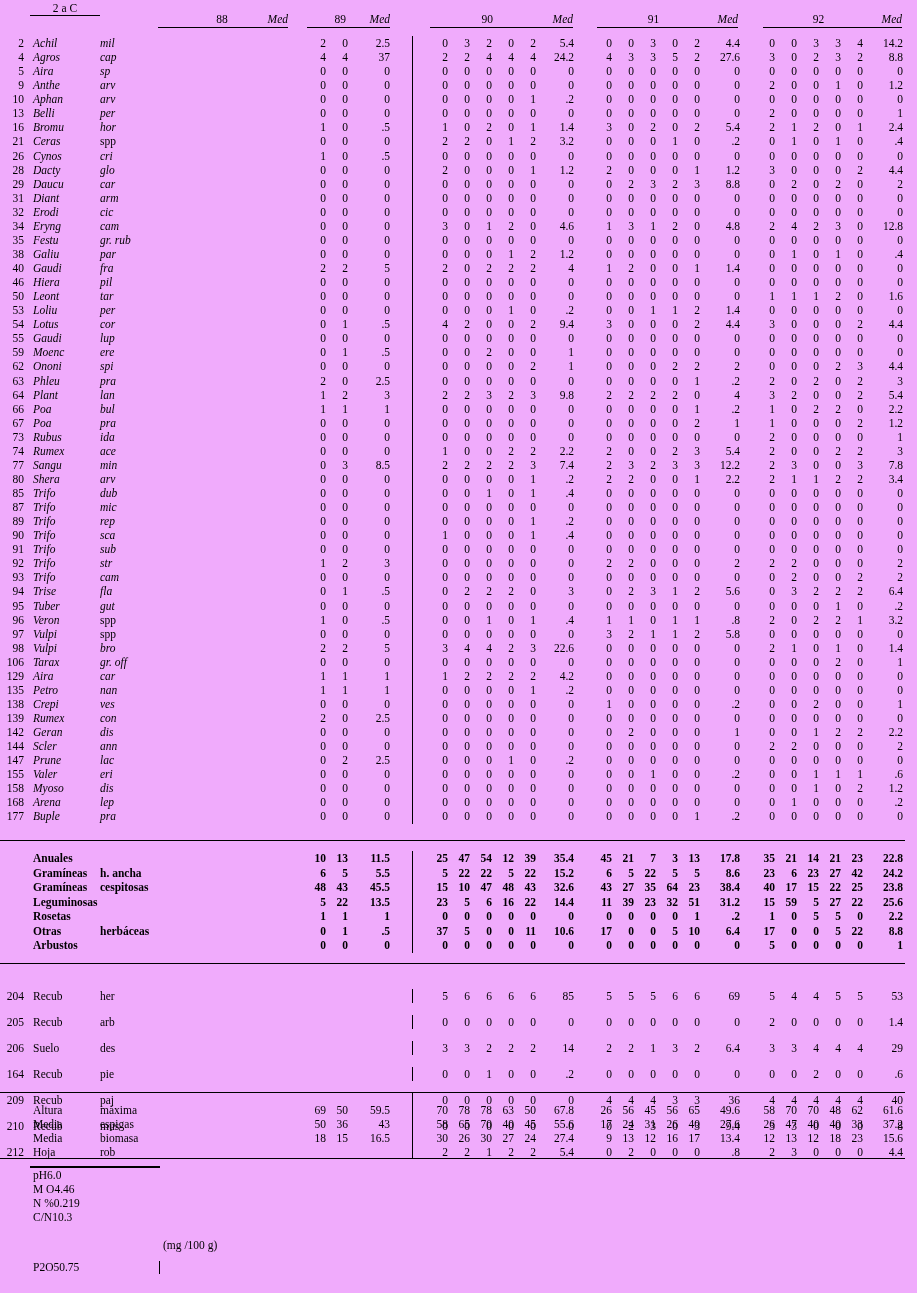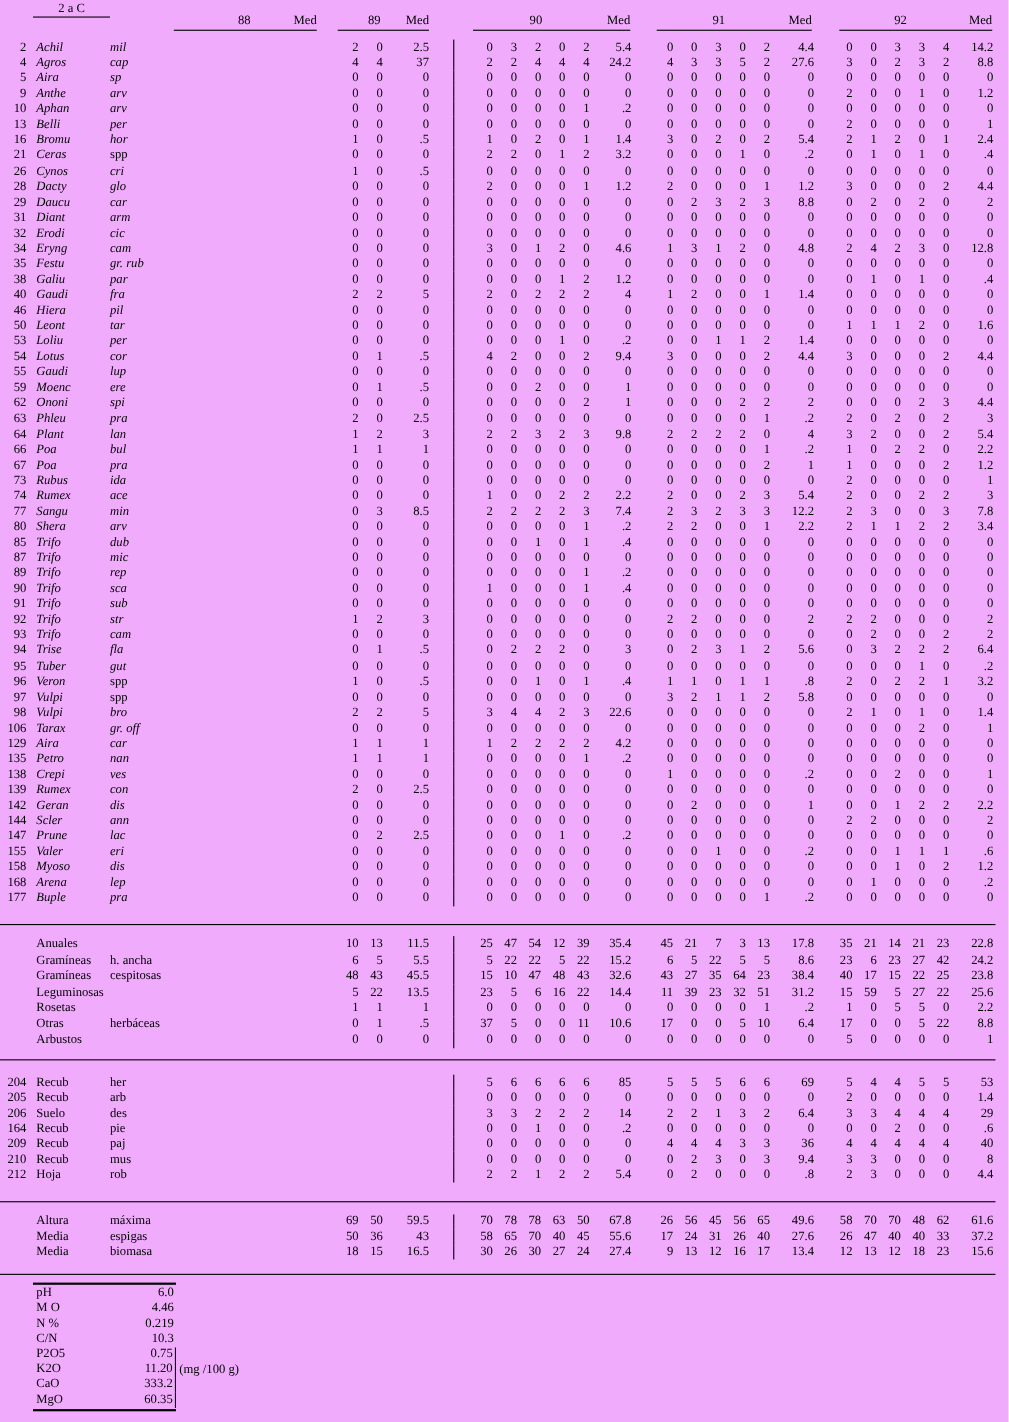--- a/index.html
+++ b/index.html
@@ -6,45 +6,45 @@
   .page{
     position:relative;width:917px;height:1293px;background:#f0abfc;overflow:hidden;
     font-family:"Liberation Serif","DejaVu Serif",serif;font-size:11.5px;color:#000;
   }
   
   .corner{position:absolute;left:30px;top:1px;width:70px;height:14px;line-height:14px;
     text-align:center;border-bottom:1px solid #000;}
   .year-group{position:absolute;top:12px;height:15px;line-height:15px;border-bottom:1px solid #000;}
   .year-group .yr{position:absolute;left:40%;transform:translateX(-50%);}
   .year-group.g88 .yr{left:30%;margin-left:25px;}
-  .year-group .med{position:absolute;right:0;}
+  .year-group .med{position:absolute;right:0;font-style:italic;}
   
   .section{position:absolute;left:0;width:917px;}
   .row{display:grid;
     grid-template-columns:24px 9px 67px 60px 143px 23px 22px 42px 23px
       35px 22px 22px 22px 22px 38px
       38px 22px 22px 22px 22px 40px
       35px 22px 22px 22px 22px 40px;}
   .cell{white-space:nowrap;overflow:visible;}
   .num{text-align:right;}
   .sci{font-style:italic;}
   .c-div{border-right:1px solid #000;}
   #species-section{top:36px;}  .species-sec .row{height:14.07px;line-height:14.07px;}
-  #groups-section{top:851px;}  .groups-sec .row{height:14.5px;line-height:14.5px;}
-  #recub-section{top:977px;}   .recub-sec .row{height:14px;line-height:14px;}
+  #groups-section{top:851px;}  .groups-sec .row{height:14.5px;line-height:14.5px;font-weight:bold;}
+  #recub-section{top:977px;}   .recub-sec .row{height:14px;line-height:14px;margin-top:12px;}
   #altura-section{top:1104px;} .altura-sec .row{height:13.8px;line-height:13.8px;}
   
   .hr{position:absolute;left:0;width:905px;border-top:1.5px solid #000;height:0;}
   
   .soil-panel{position:absolute;left:30px;top:1166px;width:130px;
     border-top:2.5px solid #000;border-bottom:2.5px solid #000;padding:1px 0;}
-  .soil-row{display:flex;justify-content:space-between;height:13.9px;line-height:13.9px;
+  .soil-row{display:flex;justify-content:flex-start;height:13.9px;line-height:13.9px;
     padding-left:3px;}
   .soil-row .val{padding-right:2px;}
-  .soil-row.vline{border-right:1px solid #000;}
+  .soil-row.vline{border-right:1px solid #000;margin-top:36px;}
   .soil-note{position:absolute;left:133px;top:71px;white-space:nowrap;text-align:right;}
 </style>
 </head>
 <body>
 
 <div class="page">
 
   <div>
     <div class="corner">2 a C</div>
     <div class="year-group g88" style="left:158px;width:130px;">

